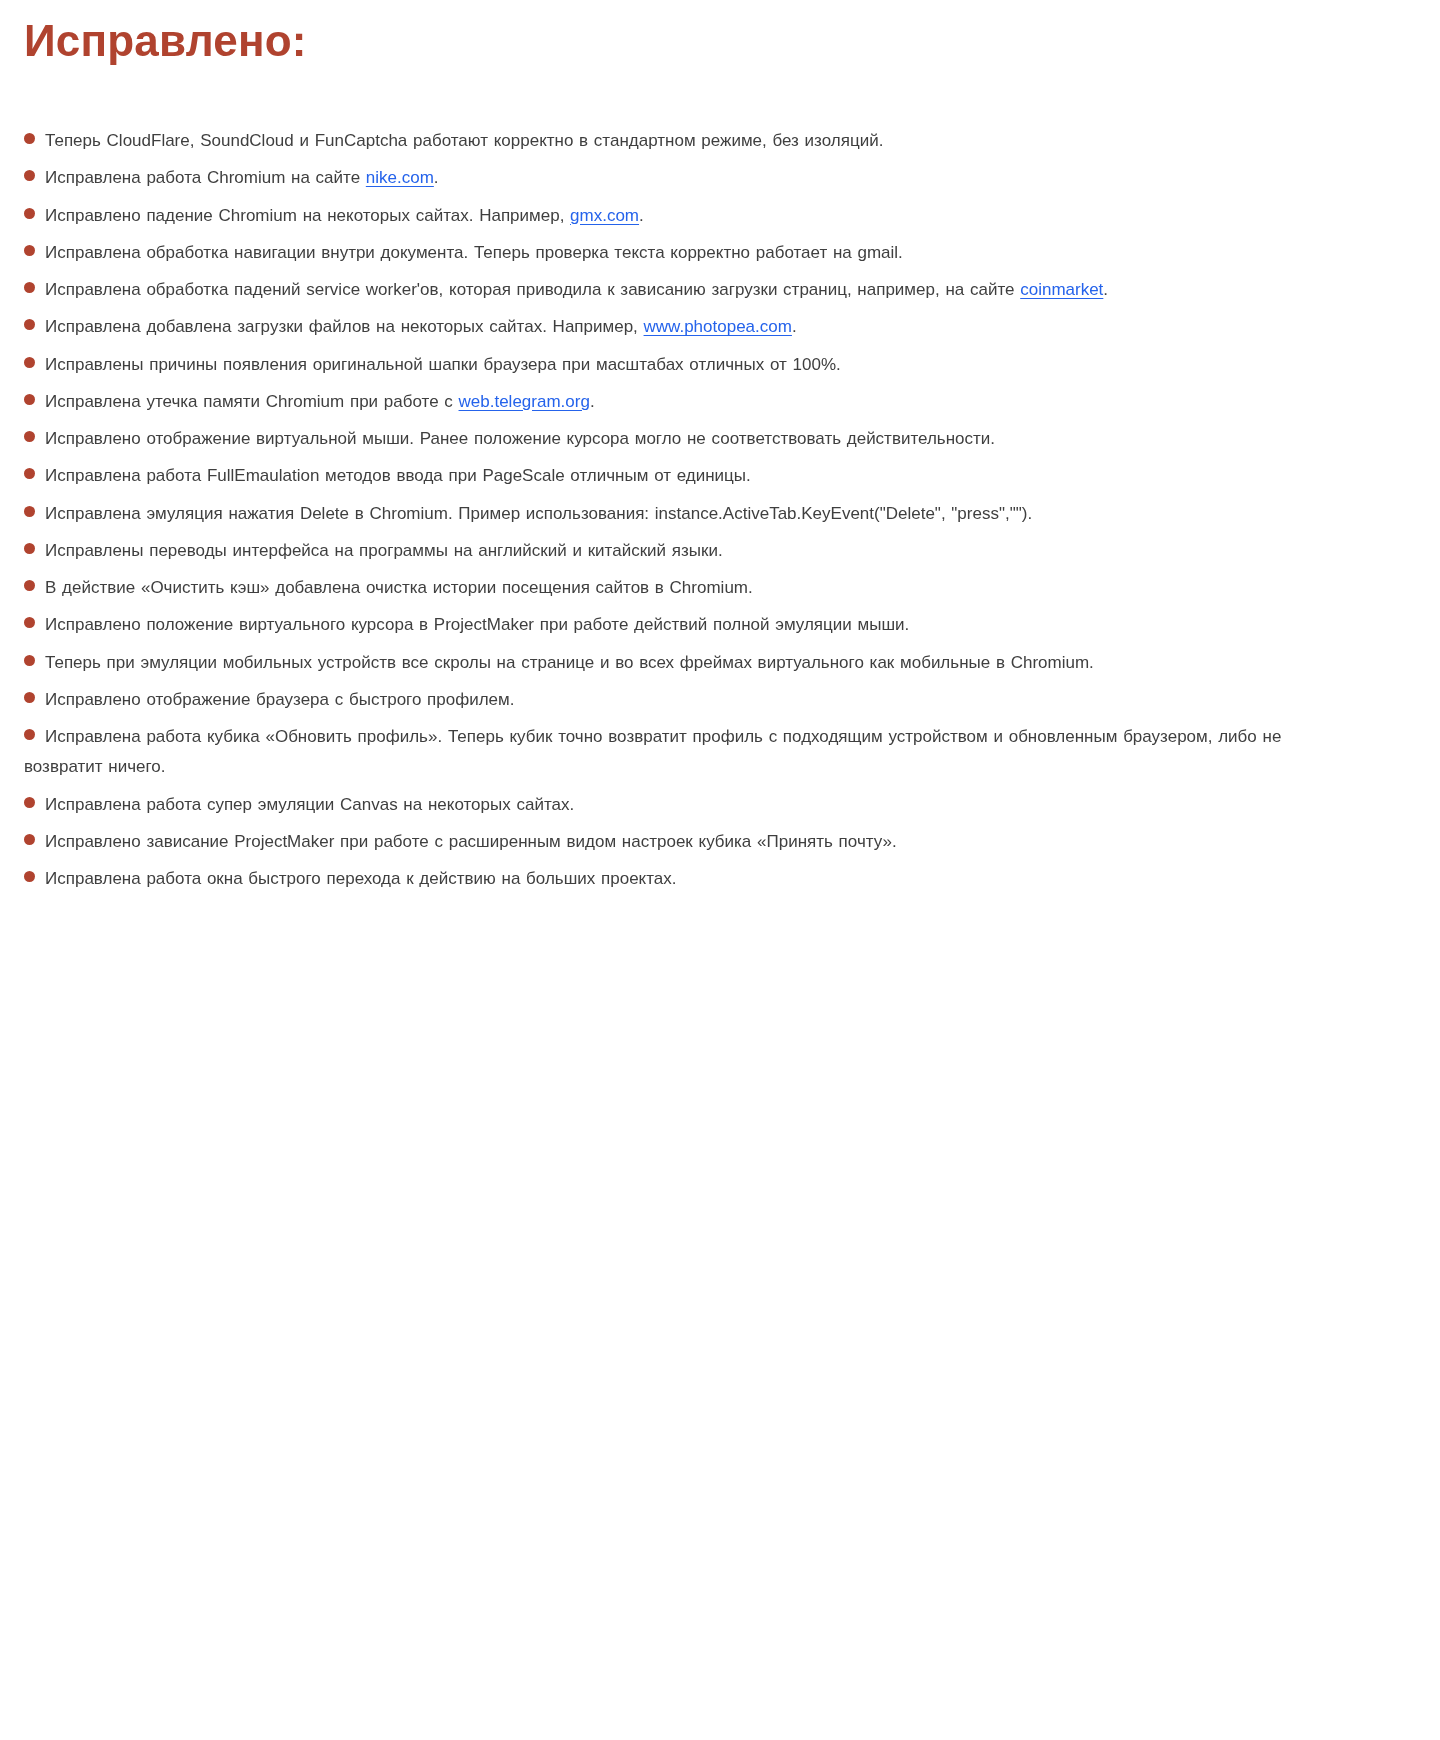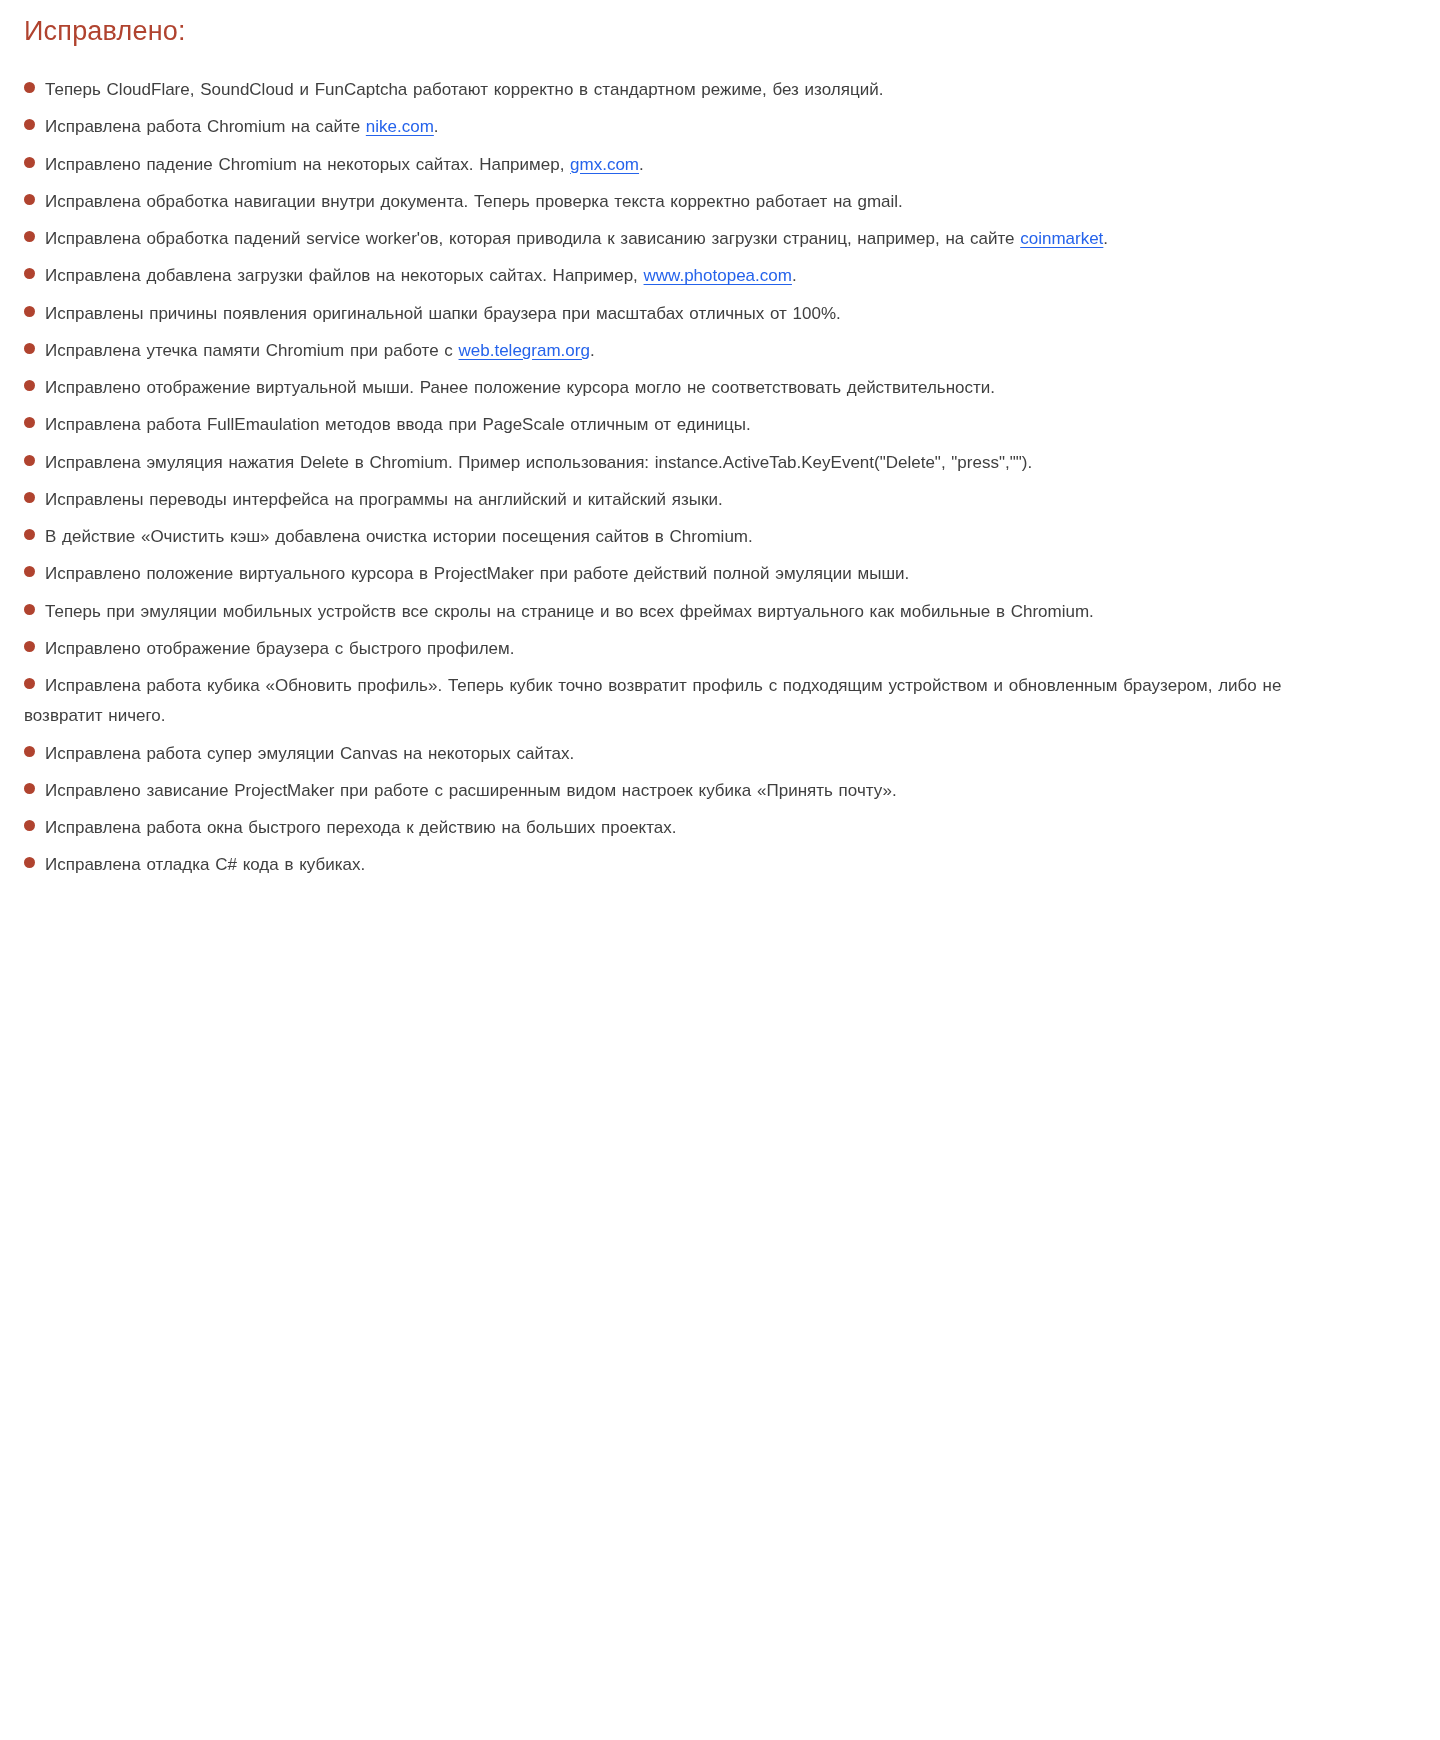--- a/index.html
+++ b/index.html
@@ -14,24 +14,24 @@
     font-family: "Liberation Sans", "DejaVu Sans", sans-serif;
   }
   .page {
     width: 1440px;
     min-height: 1740px;
     background: var(--bg);
     padding: 16px 24px 20px 24px;
   }
   h1.page-title {
     color: var(--accent);
-    font-size: 27px;
-    font-weight: 400;
+    font-size: 44px;
+    font-weight: 700;
     letter-spacing: 0.2px;
-    margin-bottom: 28px;
+    margin-bottom: 60px;
   }
   .changelog-list {
     max-width: 1270px;
   }
   p.item {
     color: var(--body-text);
     font-size: 17px;
     line-height: 1.78;
     margin-bottom: 7px;
     word-spacing: 1px;
@@ -72,15 +72,14 @@
       <p class="item"><span class="bullet"></span><span>Исправлена эмуляция нажатия Delete в Chromium. Пример использования: instance.ActiveTab.KeyEvent("Delete", "press","").</span></p>
       <p class="item"><span class="bullet"></span><span>Исправлены переводы интерфейса на программы на английский и китайский языки.</span></p>
       <p class="item"><span class="bullet"></span><span>В действие «Очистить кэш» добавлена очистка истории посещения сайтов в Chromium.</span></p>
       <p class="item"><span class="bullet"></span><span>Исправлено положение виртуального курсора в ProjectMaker при работе действий полной эмуляции мыши.</span></p>
       <p class="item"><span class="bullet"></span><span>Теперь при эмуляции мобильных устройств все скролы на странице и во всех фреймах виртуального как мобильные в Chromium.</span></p>
       <p class="item"><span class="bullet"></span><span>Исправлено отображение браузера с быстрого профилем.</span></p>
       <p class="item"><span class="bullet"></span><span>Исправлена работа кубика «Обновить профиль». Теперь кубик точно возвратит профиль с подходящим устройством и обновленным браузером, либо не возвратит ничего.</span></p>
       <p class="item"><span class="bullet"></span><span>Исправлена работа супер эмуляции Canvas на некоторых сайтах.</span></p>
       <p class="item"><span class="bullet"></span><span>Исправлено зависание ProjectMaker при работе с расширенным видом настроек кубика «Принять почту».</span></p>
       <p class="item"><span class="bullet"></span><span>Исправлена работа окна быстрого перехода к действию на больших проектах.</span></p>
-      <p class="item"><span class="bullet"></span><span>Исправлена отладка C# кода в кубиках.</span></p>
     </div>
 </div>
 
 </body></html>

